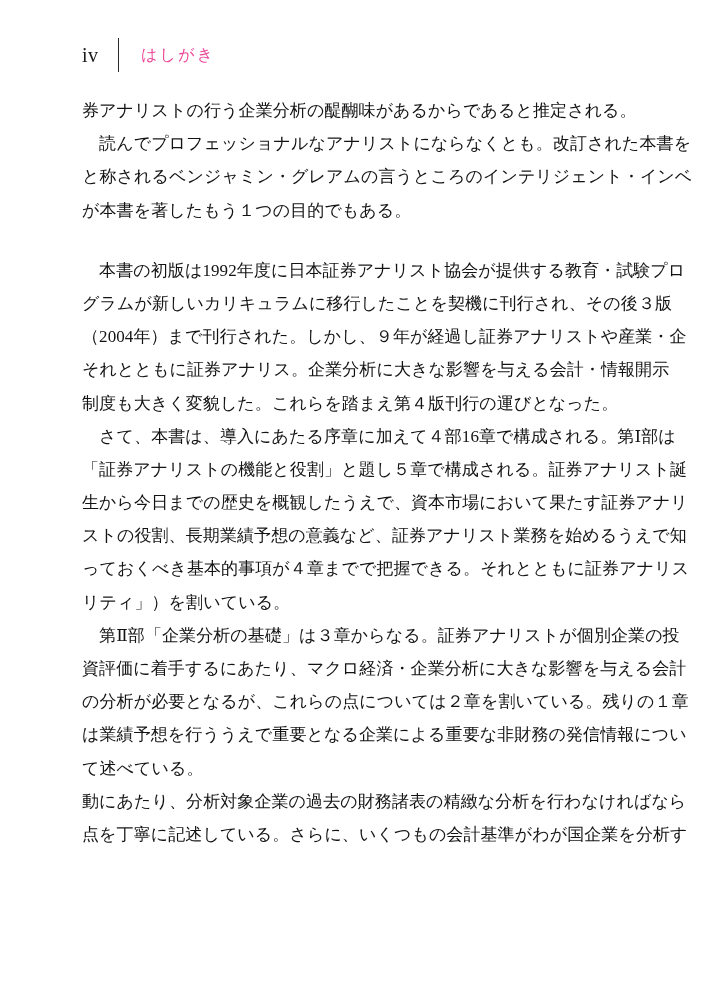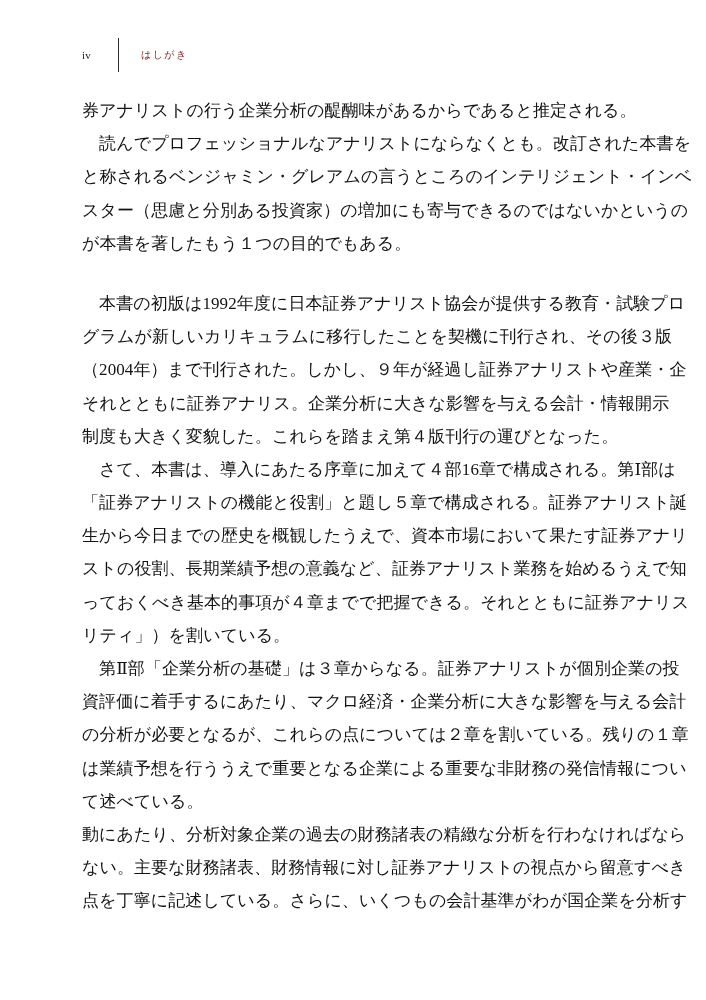--- a/index.html
+++ b/index.html
@@ -22,37 +22,37 @@
   .running-head {
     position: absolute;
     left: 82px;
     top: 38px;
     height: 34px;
     display: flex;
     align-items: center;
   }
   .folio {
     font-family: "Liberation Serif", "DejaVu Serif", serif;
-    font-size: 11px;
+    font-size: 20px;
     line-height: 1;
     color: #1c1c1c;
     letter-spacing: 0.02em;
     min-width: 22px;
   }
   .head-rule {
     width: 1px;
     height: 34px;
     background: #2a2a2a;
     margin: 0 22px 0 14px;
     flex: 0 0 auto;
   }
   .head-title {
-    font-size: 10px;
+    font-size: 16px;
     line-height: 1;
-    color: #7f1d1d;
+    color: #ec4899;
     letter-spacing: 0.14em;
   }
 
   
   .textblock {
     position: absolute;
     left: 82px;
     top: 94px;
     width: 548px;
   }
@@ -80,21 +80,20 @@
     <span class="folio">iv</span>
     <span class="head-rule"></span>
     <span class="head-title">はしがき</span>
   </div>
 
   <div class="textblock" id="textbody">
       <div class="para-group">
         <div class="line">券アナリストの行う企業分析の醍醐味があるからであると推定される。</div>
         <div class="line">　読んでプロフェッショナルなアナリストにならなくとも。改訂された本書を</div>
         <div class="line">と称されるベンジャミン・グレアムの言うところのインテリジェント・インベ</div>
-        <div class="line">スター（思慮と分別ある投資家）の増加にも寄与できるのではないかというの</div>
         <div class="line">が本書を著したもう１つの目的でもある。</div>
       </div>
       <div class="blank-line gap-line"></div>
       <div class="para-group">
         <div class="line">　本書の初版は1992年度に日本証券アナリスト協会が提供する教育・試験プロ</div>
         <div class="line">グラムが新しいカリキュラムに移行したことを契機に刊行され、その後３版</div>
         <div class="line">（2004年）まで刊行された。しかし、９年が経過し証券アナリストや産業・企</div>
         <div class="line">それとともに証券アナリス。企業分析に大きな影響を与える会計・情報開示</div>
         <div class="line">制度も大きく変貌した。これらを踏まえ第４版刊行の運びとなった。</div>
         <div class="line">　さて、本書は、導入にあたる序章に加えて４部16章で構成される。第Ⅰ部は</div>
@@ -102,18 +101,17 @@
         <div class="line">生から今日までの歴史を概観したうえで、資本市場において果たす証券アナリ</div>
         <div class="line">ストの役割、長期業績予想の意義など、証券アナリスト業務を始めるうえで知</div>
         <div class="line">っておくべき基本的事項が４章までで把握できる。それとともに証券アナリス</div>
         <div class="line">リティ」）を割いている。</div>
         <div class="line">　第Ⅱ部「企業分析の基礎」は３章からなる。証券アナリストが個別企業の投</div>
         <div class="line">資評価に着手するにあたり、マクロ経済・企業分析に大きな影響を与える会計</div>
         <div class="line">の分析が必要となるが、これらの点については２章を割いている。残りの１章</div>
         <div class="line">は業績予想を行ううえで重要となる企業による重要な非財務の発信情報につい</div>
         <div class="line">て述べている。</div>
         <div class="line">動にあたり、分析対象企業の過去の財務諸表の精緻な分析を行わなければなら</div>
-        <div class="line">ない。主要な財務諸表、財務情報に対し証券アナリストの視点から留意すべき</div>
         <div class="line">点を丁寧に記述している。さらに、いくつもの会計基準がわが国企業を分析す</div>
       </div>
     </div>
 
 </div>
 
 </body></html>

